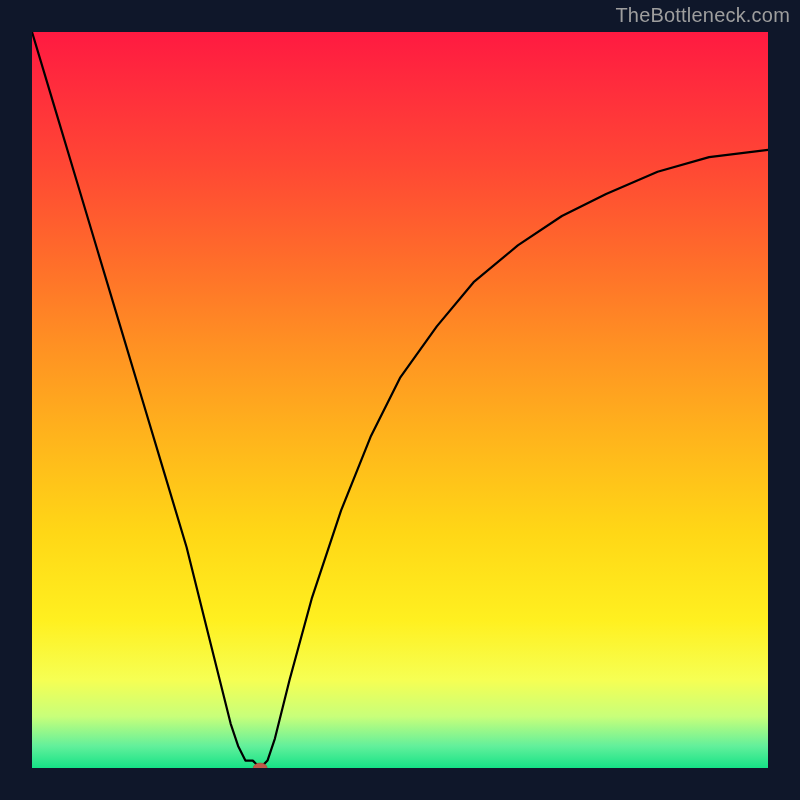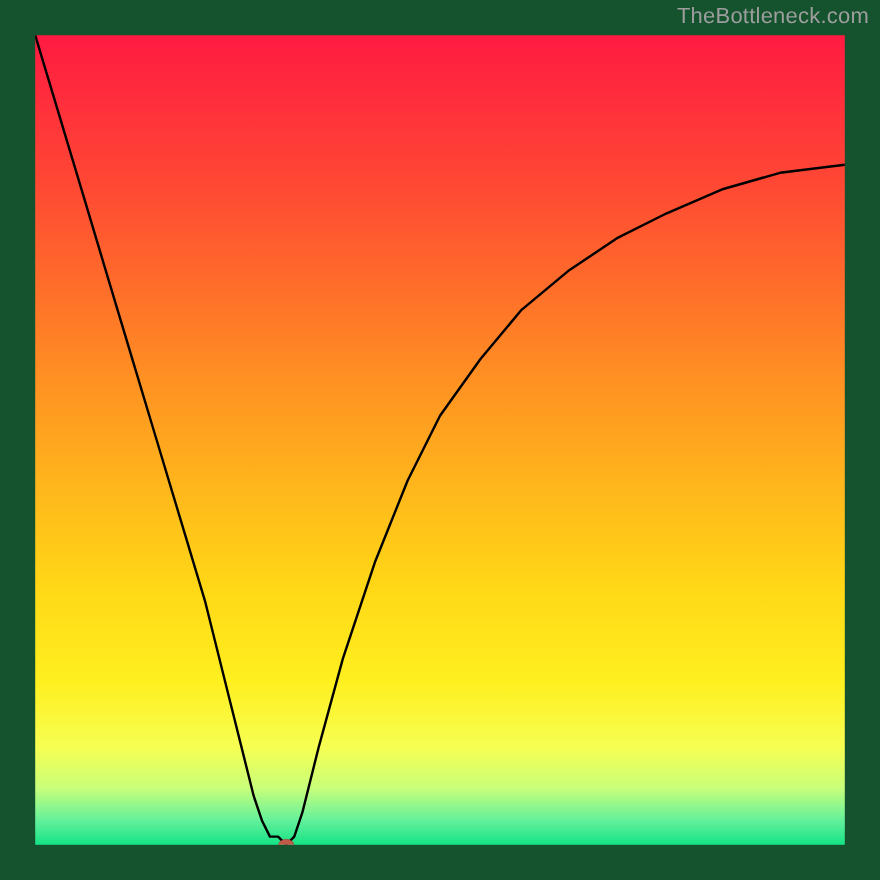--- a/index.html
+++ b/index.html
@@ -8,21 +8,21 @@
     width: 800px;
     height: 800px;
     background: #000;
     overflow: hidden;
     font-family: Arial, Helvetica, sans-serif;
   }
   .stage {
     position: relative;
     width: 800px;
     height: 800px;
-    background: #14532d;
+    background: #0f172a;
   }
   .plot {
     position: absolute;
     left: 32px;
     top: 32px;
     width: 736px;
     height: 736px;
   }
   .gradient {
     position: absolute;

